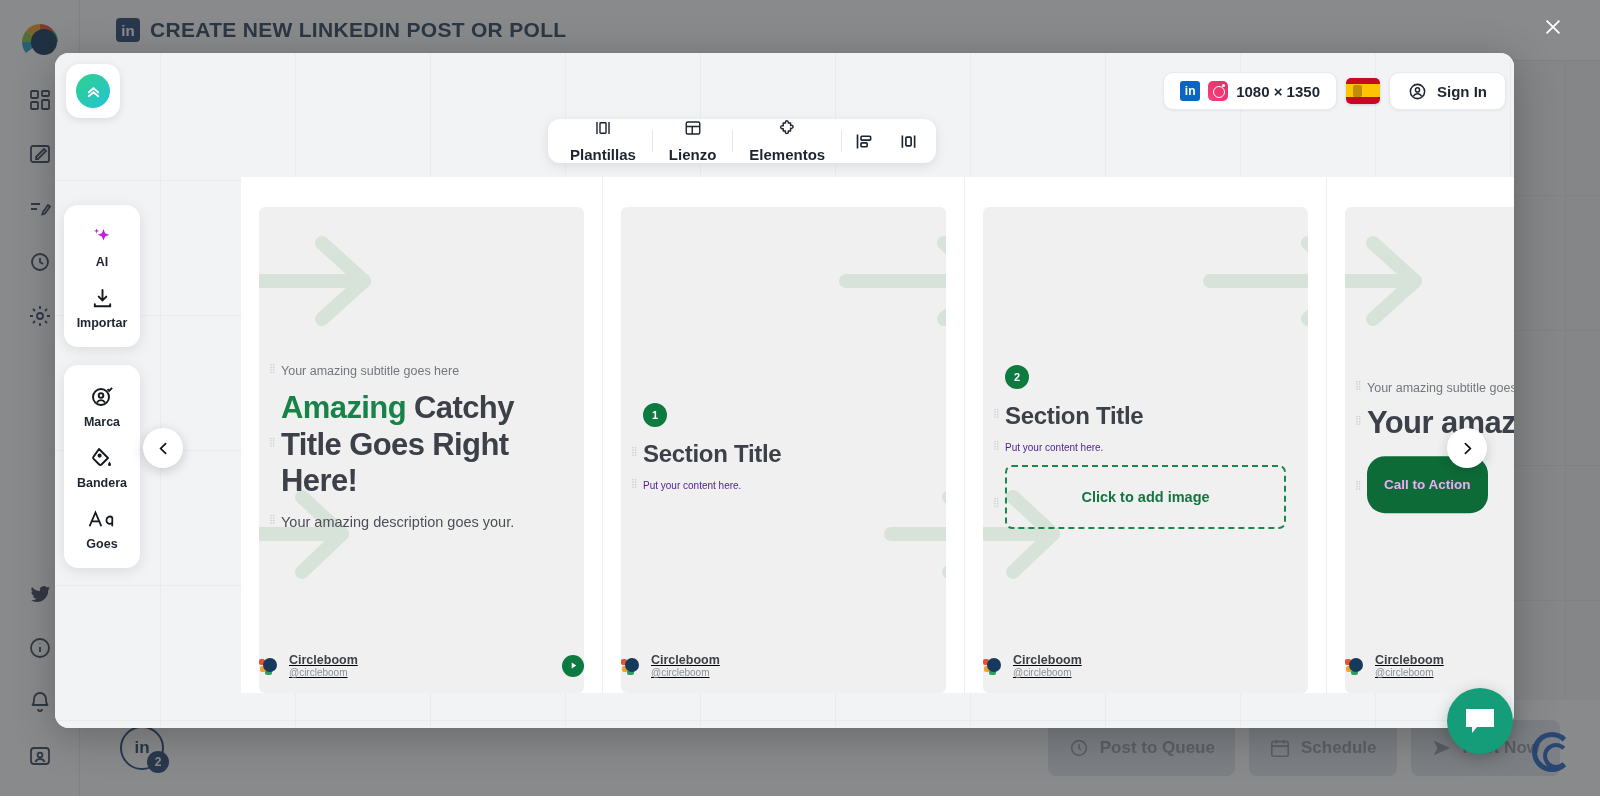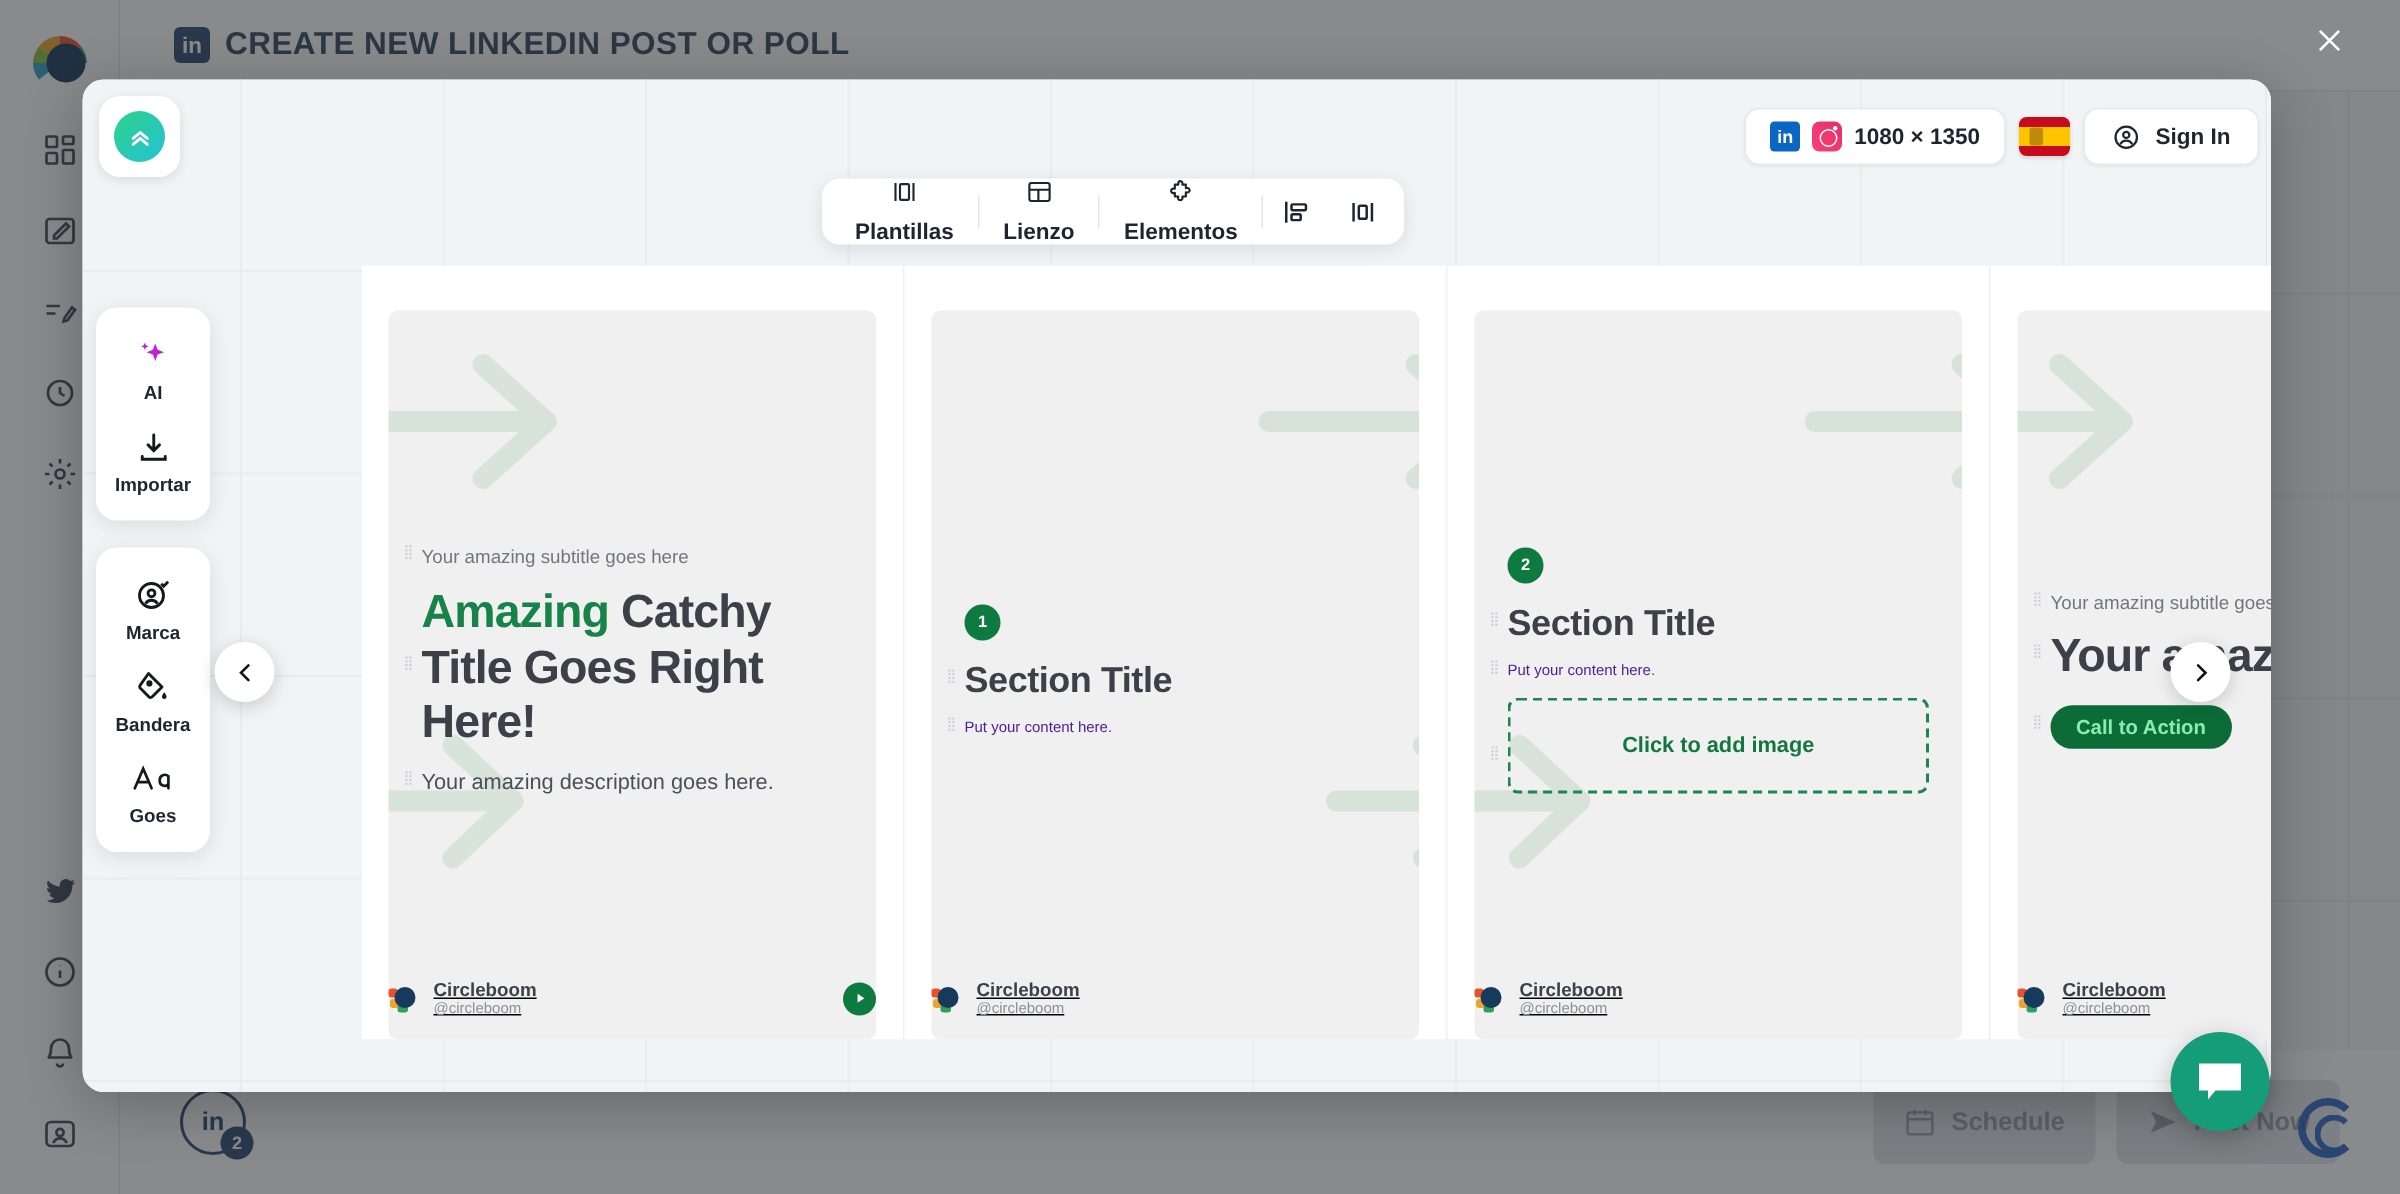--- a/index.html
+++ b/index.html
@@ -191,22 +191,22 @@
     width:24px;height:24px;border-radius:50%;background:#0d7a3f;color:#fff;
     font-size:11px;font-weight:bold;display:flex;align-items:center;justify-content:center;
     margin-bottom:13px;
   }
   .img-drop {
     border:2px dashed #19884c; border-radius:7px; height:64px;
     display:flex;align-items:center;justify-content:center;
     color:#14763f;font-size:14.5px;font-weight:bold;margin-top:12px;
   }
   .cta {
-    display:inline-block;background:#0d6b38;color:#86efac;border-radius:18px;
-    padding:7px 17px;font-size:13.5px;font-weight:bold;margin-top:14px;
+    display:inline-block;background:#0d6b38;color:#f0abfc;border-radius:18px;
+    padding:21px 17px;font-size:13.5px;font-weight:bold;margin-top:14px;
   }
   .arrow-deco { position:absolute; opacity:.34; pointer-events:none; }
   .slide-footer {
     position:absolute; left:18px; right:18px; bottom:14px;
     display:flex;align-items:center;gap:9px;text-decoration:underline;
   }
   .avatar-cb { width:21px;height:21px;border-radius:50%;position:relative;flex:0 0 21px; }
   .avatar-cb .core{position:absolute;left:4px;top:3px;width:14px;height:14px;border-radius:50%;background:#153a5c;}
   .avatar-cb .s1{position:absolute;left:0;top:4px;width:6px;height:6px;background:#e8502e;border-radius:2px;}
   .avatar-cb .s2{position:absolute;left:1px;top:11px;width:6px;height:6px;background:#f0a32a;border-radius:2px;}
@@ -315,20 +315,27 @@
   </div>
 
   <div id="app-footer">
     <div class="net-badge">
       <span>in</span>
       <span class="cnt">2</span>
     </div>
     <div class="spacer"></div>
     <div class="foot-btn">
       <svg width="22" height="22" viewBox="0 0 24 24" fill="none" stroke="currentColor" stroke-width="1.8">
+          <circle cx="12" cy="12" r="8"></circle>
+          <path d="M12 8v4l2 2"></path>
+        </svg>
+      <span>Post to Queue</span>
+    </div>
+    <div class="foot-btn">
+      <svg width="22" height="22" viewBox="0 0 24 24" fill="none" stroke="currentColor" stroke-width="1.8">
           <rect x="3" y="5" width="18" height="16" rx="2"></rect>
           <path d="M3 10h18M8 3v4M16 3v4"></path>
         </svg>
       <span>Schedule</span>
     </div>
     <div class="foot-btn">
       <svg width="22" height="22" viewBox="0 0 24 24" fill="currentColor">
           <path d="M3 20l18-8L3 4l4 8-4 8z"></path>
         </svg>
       <span>Post Now</span>
@@ -500,21 +507,21 @@
           <div class="tl">
             <span class="handle">⣿</span>
             <div class="subtitle">Your amazing subtitle goes here</div>
           </div>
           <div class="tl" style="margin:12px 0 14px">
             <span class="handle">⣿</span>
             <div class="bigtitle"><span class="hl">Amazing</span><span> Catchy Title Goes Right Here!</span></div>
           </div>
           <div class="tl">
             <span class="handle">⣿</span>
-            <div class="desc">Your amazing description goes here.</div>
+            <div class="desc">Your amazing description goes your.</div>
           </div>
         </div>
       </div>
       <div class="slide-footer">
         <div class="avatar-cb">
             <div class="s1"></div>
             <div class="s2"></div>
             <div class="s3"></div>
             <div class="core"></div>
           </div>

